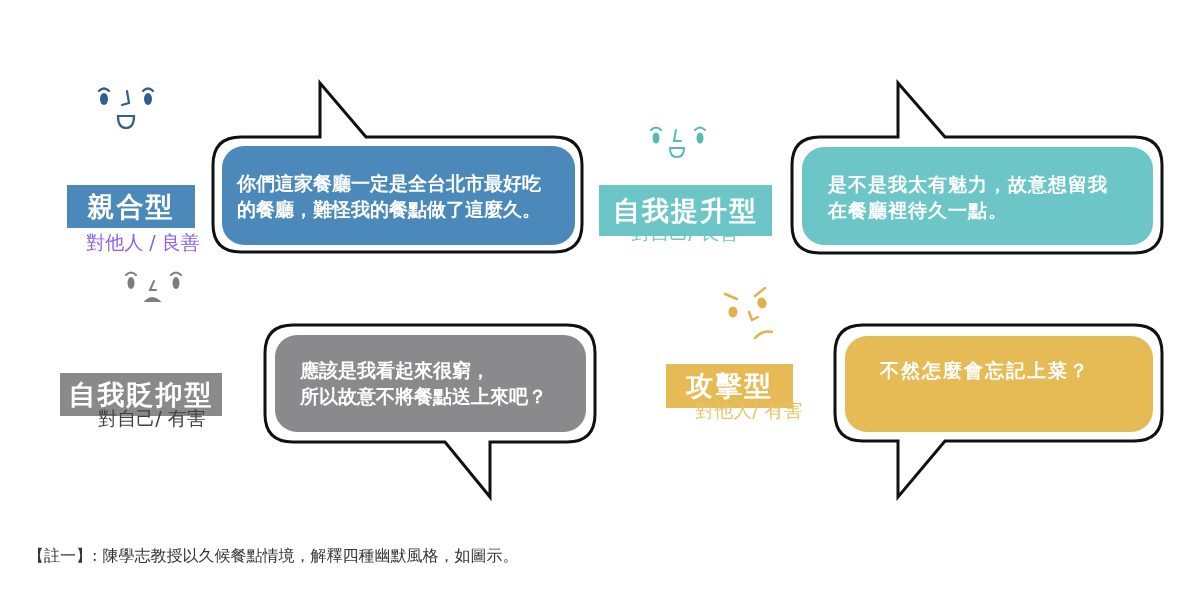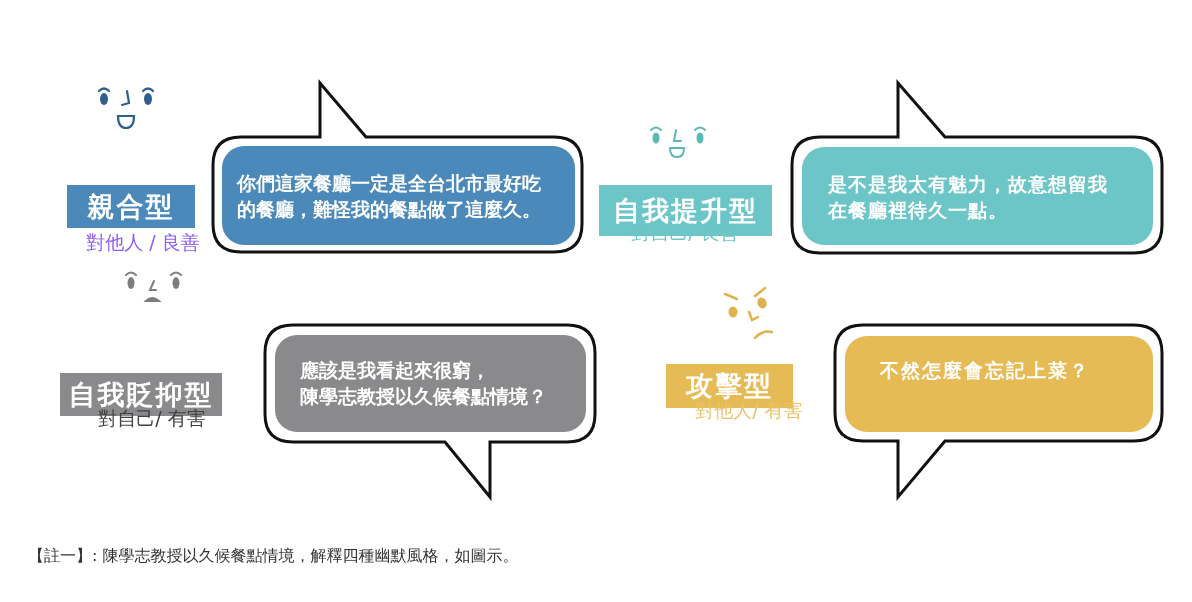--- a/index.html
+++ b/index.html
@@ -97,20 +97,20 @@
   <div class="quote" style="left:237px; top:170px;">
     <span class="line">你們這家餐廳一定是全台北市最好吃</span>
     <span class="line">的餐廳，難怪我的餐點做了這麼久。</span>
   </div>
   <div class="quote" style="left:828px; top:171px; letter-spacing:1px;">
     <span class="line">是不是我太有魅力，故意想留我</span>
     <span class="line">在餐廳裡待久一點。</span>
   </div>
   <div class="quote" style="left:300px; top:357px;">
     <span class="line">應該是我看起來很窮，</span>
-    <span class="line">陳學志教授以久候餐點情境？</span>
+    <span class="line">所以故意不將餐點送上來吧？</span>
   </div>
   <div class="quote" style="left:880px; top:357px; letter-spacing:2px;">
     <span class="line">不然怎麼會忘記上菜？</span>
   </div>
 
   <div class="footnote">【註一】: 陳學志教授以久候餐點情境，解釋四種幽默風格，如圖示。</div>
 </div>
 
 </body></html>

